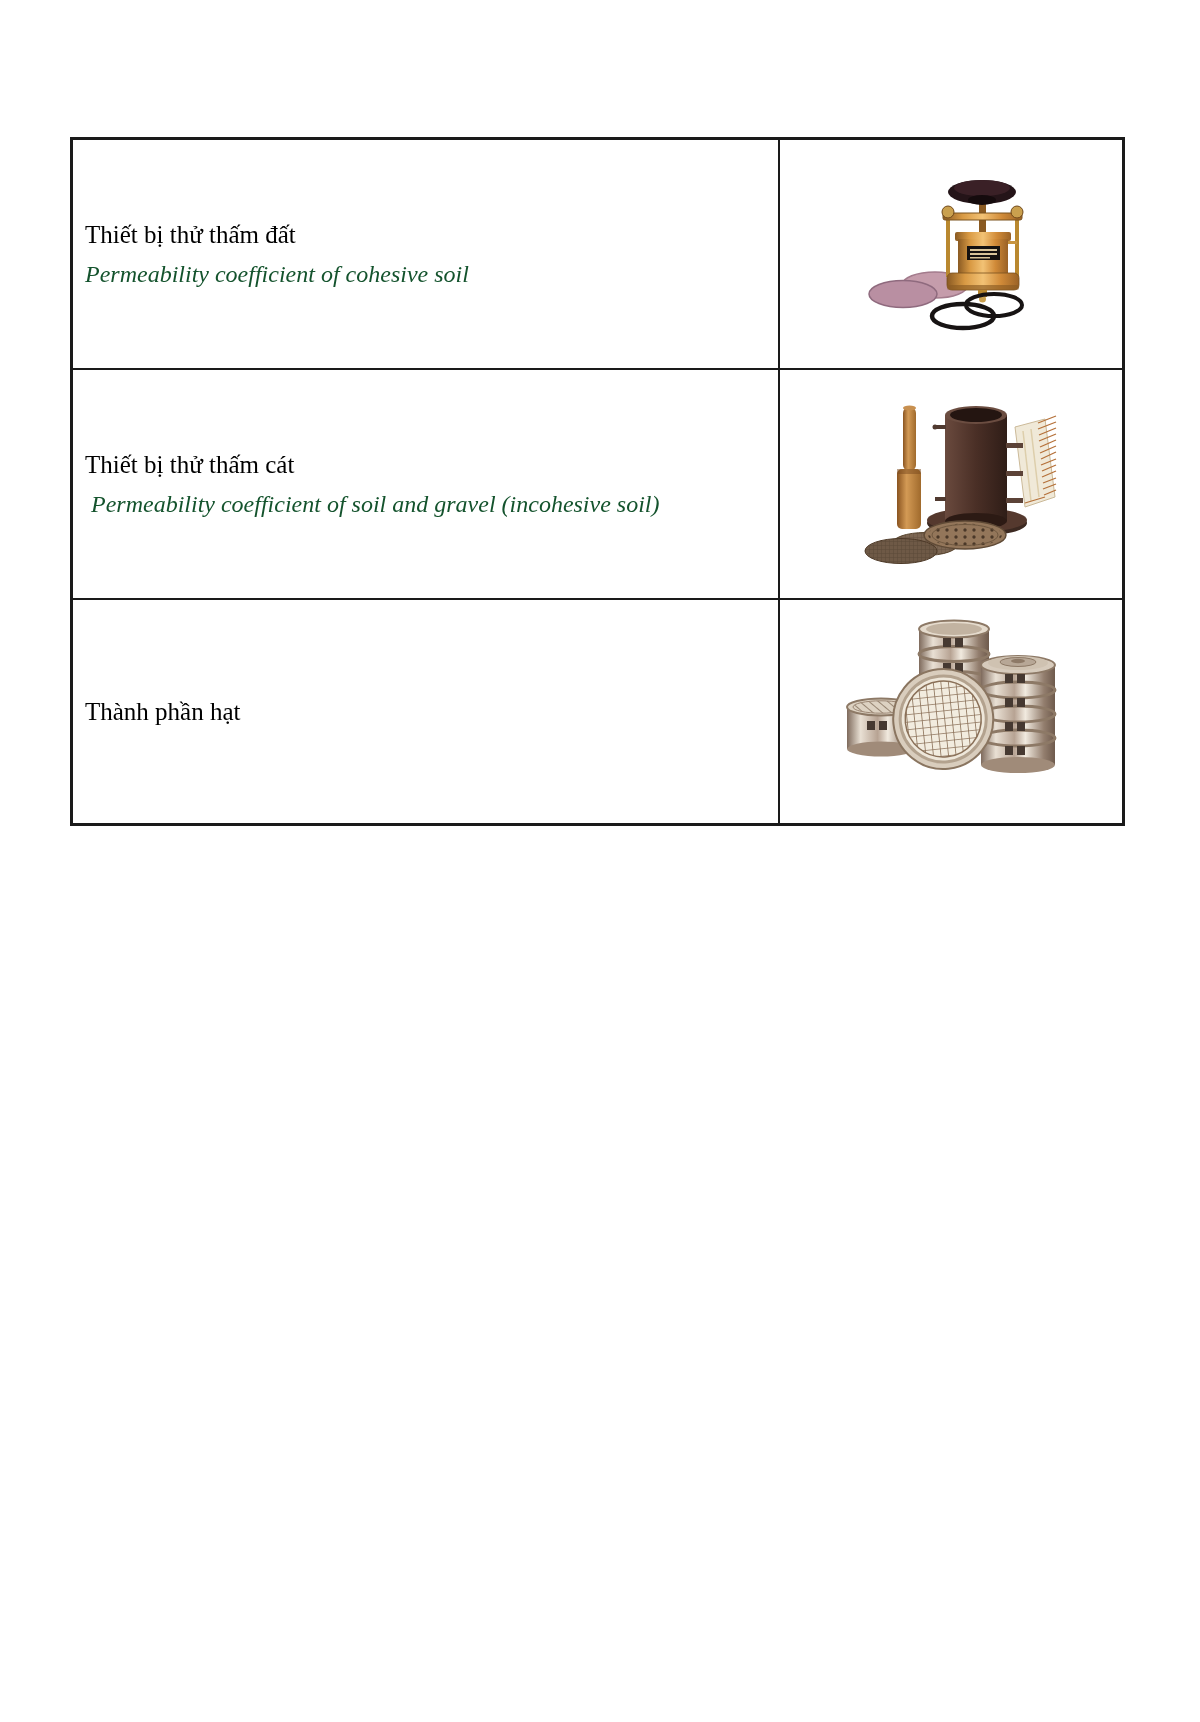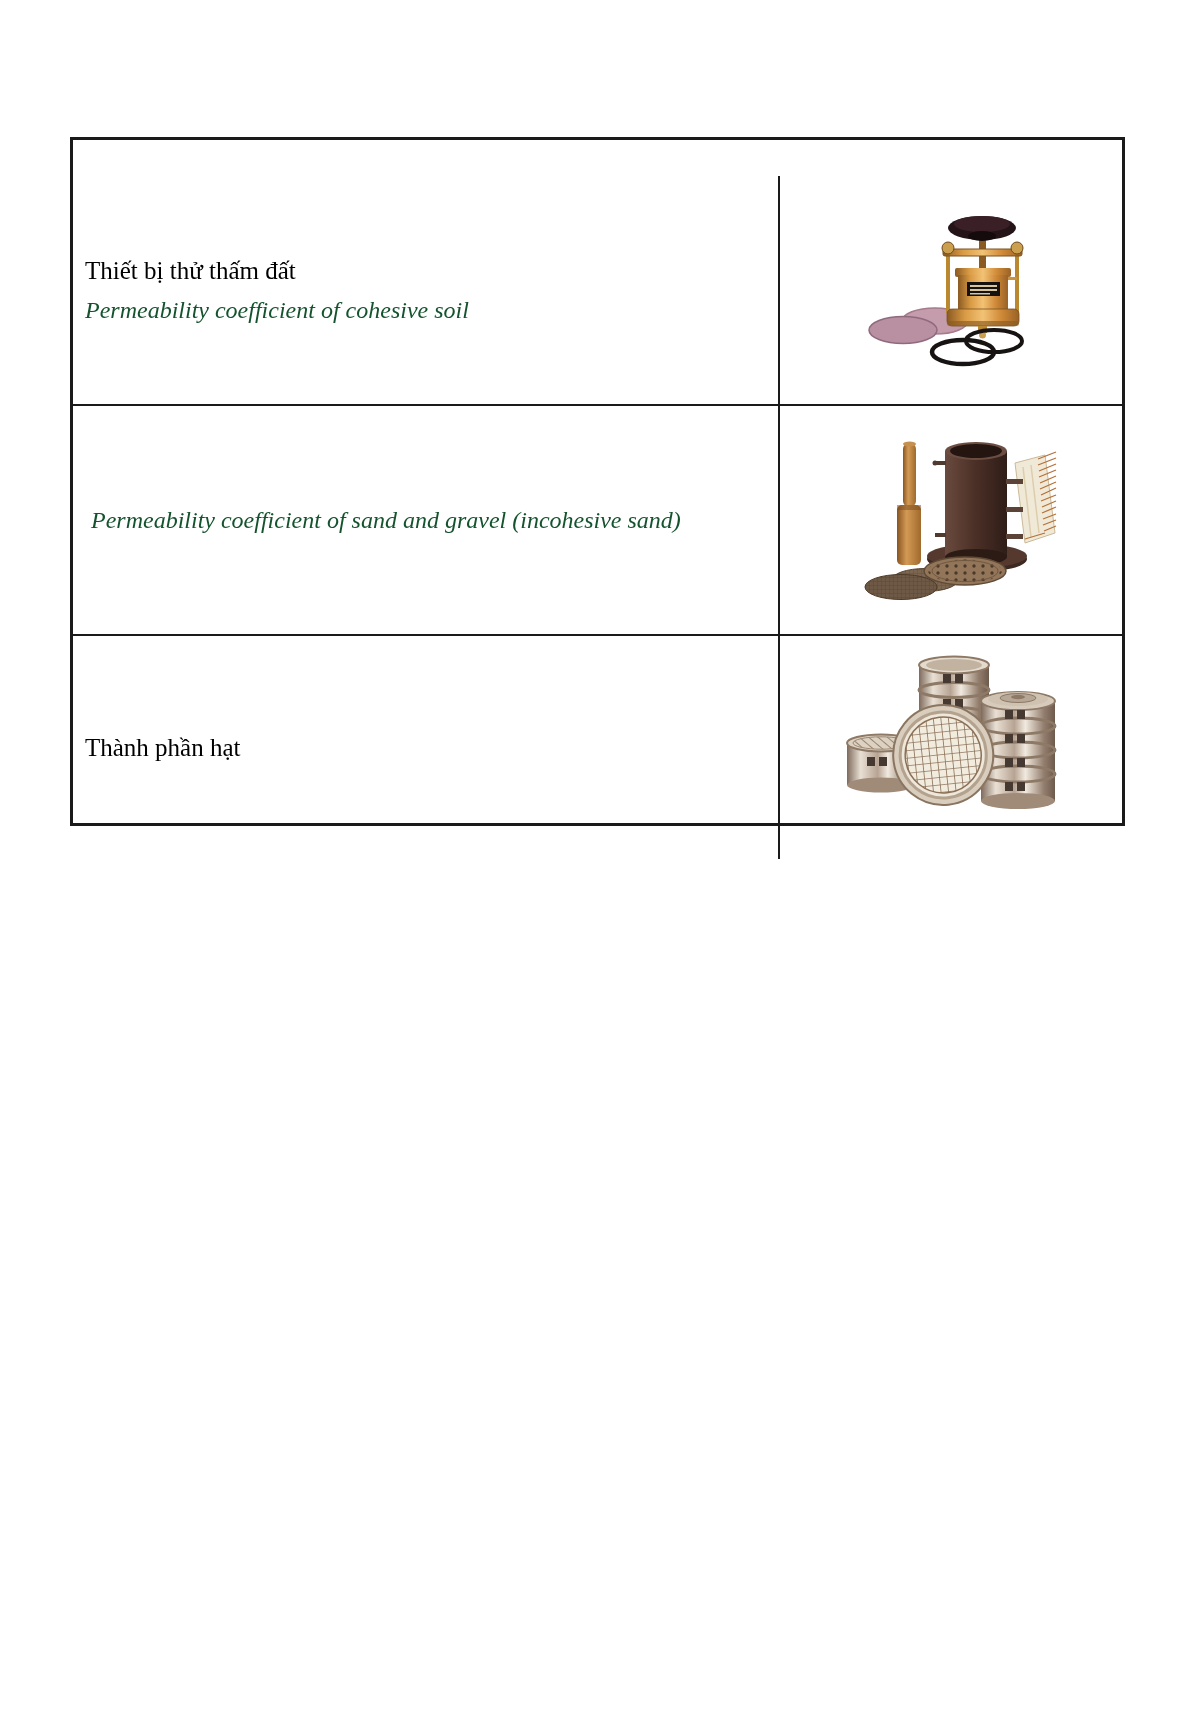--- a/index.html
+++ b/index.html
@@ -6,21 +6,21 @@
   body{
     width:1200px;height:1722px;background:#ffffff;position:relative;
     font-family:"Liberation Serif","DejaVu Serif",serif;
     overflow:hidden;
   }
   .doc-table{
     position:absolute;left:70px;top:137px;width:1055px;height:689px;
     border:3px solid #1a1a1a;box-sizing:border-box;background:#ffffff;
   }
   .t-row{display:flex;box-sizing:border-box;}
-  .t-row.r1{height:228px;margin-top:36px;}
+  .t-row.r1{height:228px;}
   .t-row.r2{height:230px;border-top:2px solid #1a1a1a;}
   .t-row.r3{height:225px;border-top:2px solid #1a1a1a;}
   .cell-text{
     flex:0 0 705px;box-sizing:border-box;
     display:flex;flex-direction:column;justify-content:center;
     padding:0 20px 0 12px;
   }
   .cell-img{
     flex:1;box-sizing:border-box;border-left:2px solid #1a1a1a;
     display:flex;align-items:center;justify-content:center;
@@ -88,21 +88,22 @@
         <g>
           <ellipse cx="143" cy="130" rx="28" ry="11" fill="none" stroke="#171313" stroke-width="4"></ellipse>
           <ellipse cx="112" cy="141" rx="31" ry="12" fill="none" stroke="#171313" stroke-width="4.5"></ellipse>
         </g>
       </svg>
     </div>
   </div>
 
   <div class="t-row r2">
     <div class="cell-text">
-      <p class="subtitle wrap"> Permeability coefficient of sand and gravel (incohesive sand)</p>
+      <p class="title">Thiết bị thử thấm cát</p>
+      <p class="subtitle wrap"> Permeability coefficient of soil and gravel (incohesive soil)</p>
     </div>
     <div class="cell-img">
 
       <svg width="212" height="166" viewBox="0 0 212 166" role="img" aria-label="sand-gravel-permeameter-photo">
         <defs>
           <linearGradient id="wood" x1="0" y1="0" x2="1" y2="0">
             <stop offset="0" stop-color="#8a5420"></stop>
             <stop offset="0.4" stop-color="#d39a55"></stop>
             <stop offset="1" stop-color="#a06a2c"></stop>
           </linearGradient>

